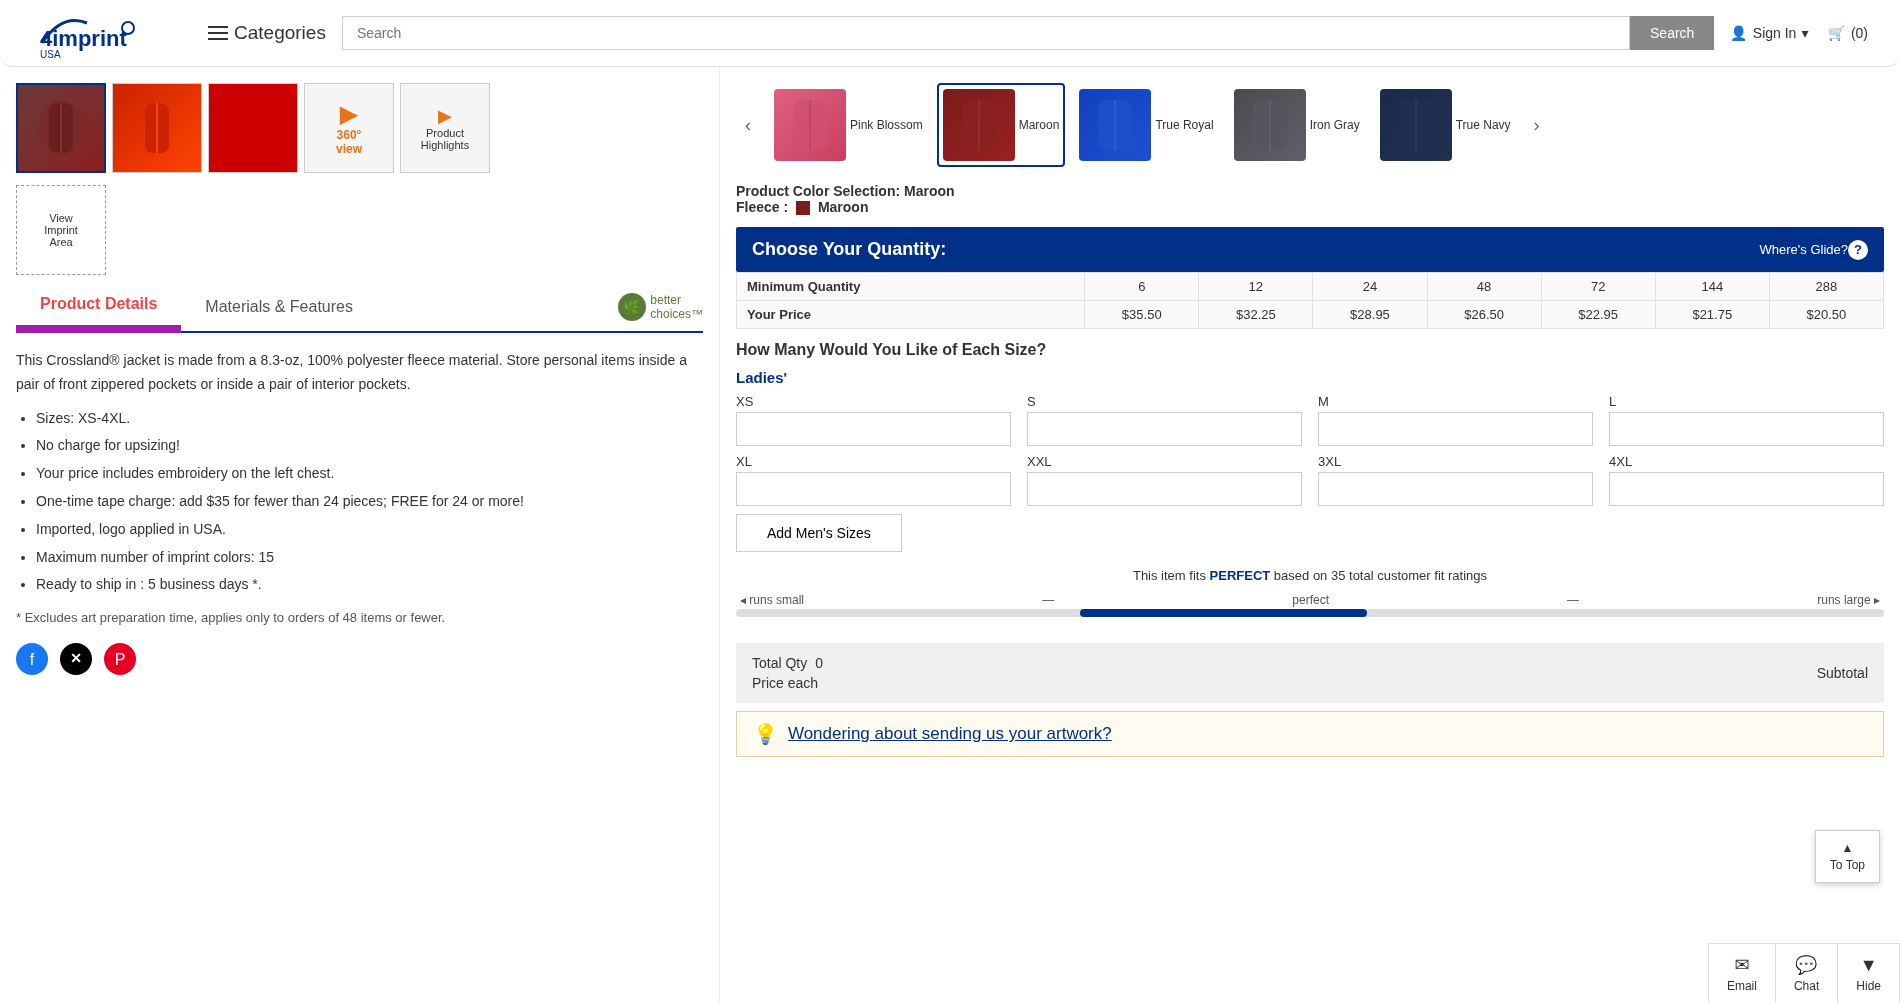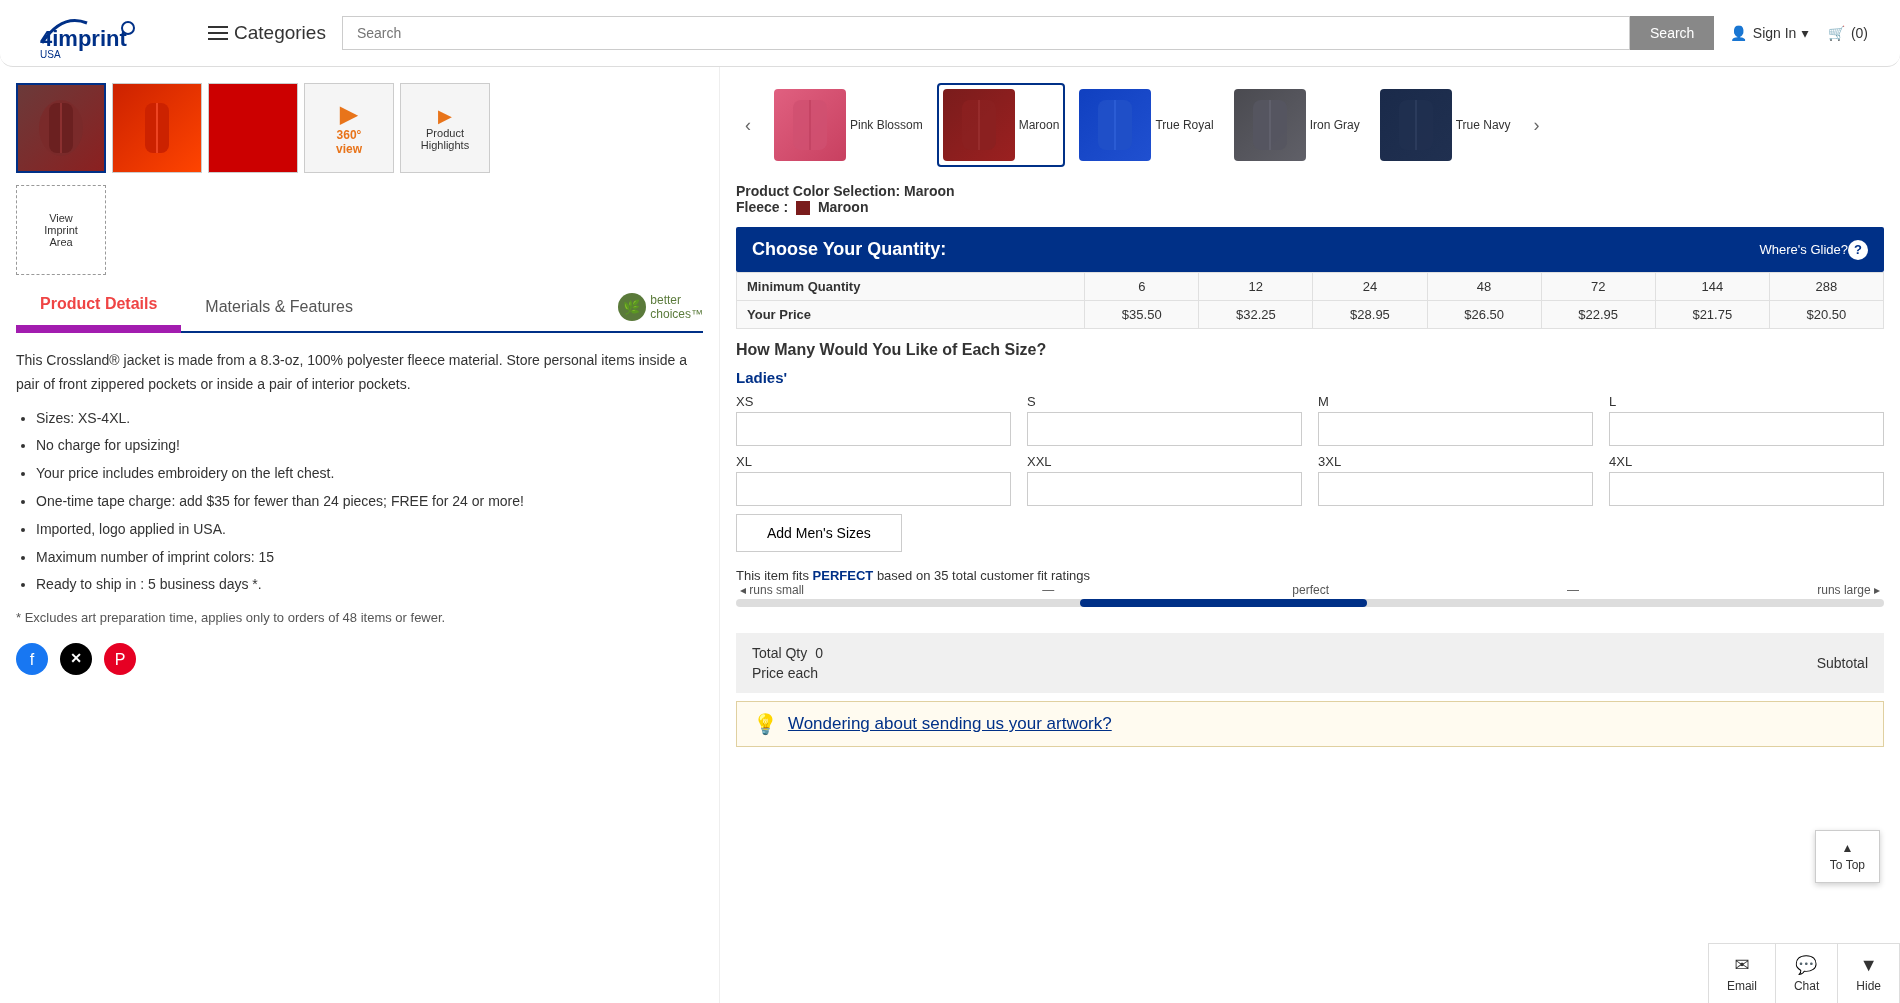--- a/index.html
+++ b/index.html
@@ -179,21 +179,21 @@
       border: 1px solid #ccc;
       background: #fff;
       padding: 10px 30px;
       font-size: 14px;
       cursor: pointer;
       margin: 8px 0 16px;
       display: block;
     }
 
     
-    .fit-rating { text-align: left; font-size: 13px; }
+    .fit-rating { text-align: center; font-size: 13px; margin-bottom: 10px; }
 
     
     .total-section { background: #f0f0f0; padding: 12px 16px; display: flex; justify-content: space-between; align-items: center; margin-top: 8px; }
     .total-left { display: flex; flex-direction: column; gap: 4px; }
     .total-row { display: flex; gap: 8px; font-size: 14px; }
 
     
     .artwork-banner { background: #fffbf0; border: 1px solid #e0d0a0; padding: 10px 16px; display: flex; align-items: center; gap: 10px; margin-top: 8px; }
     .artwork-icon { font-size: 20px; color: #e8a020; }
     .artwork-link { color: #003087; text-decoration: underline; cursor: pointer; font-size: 17px; }

